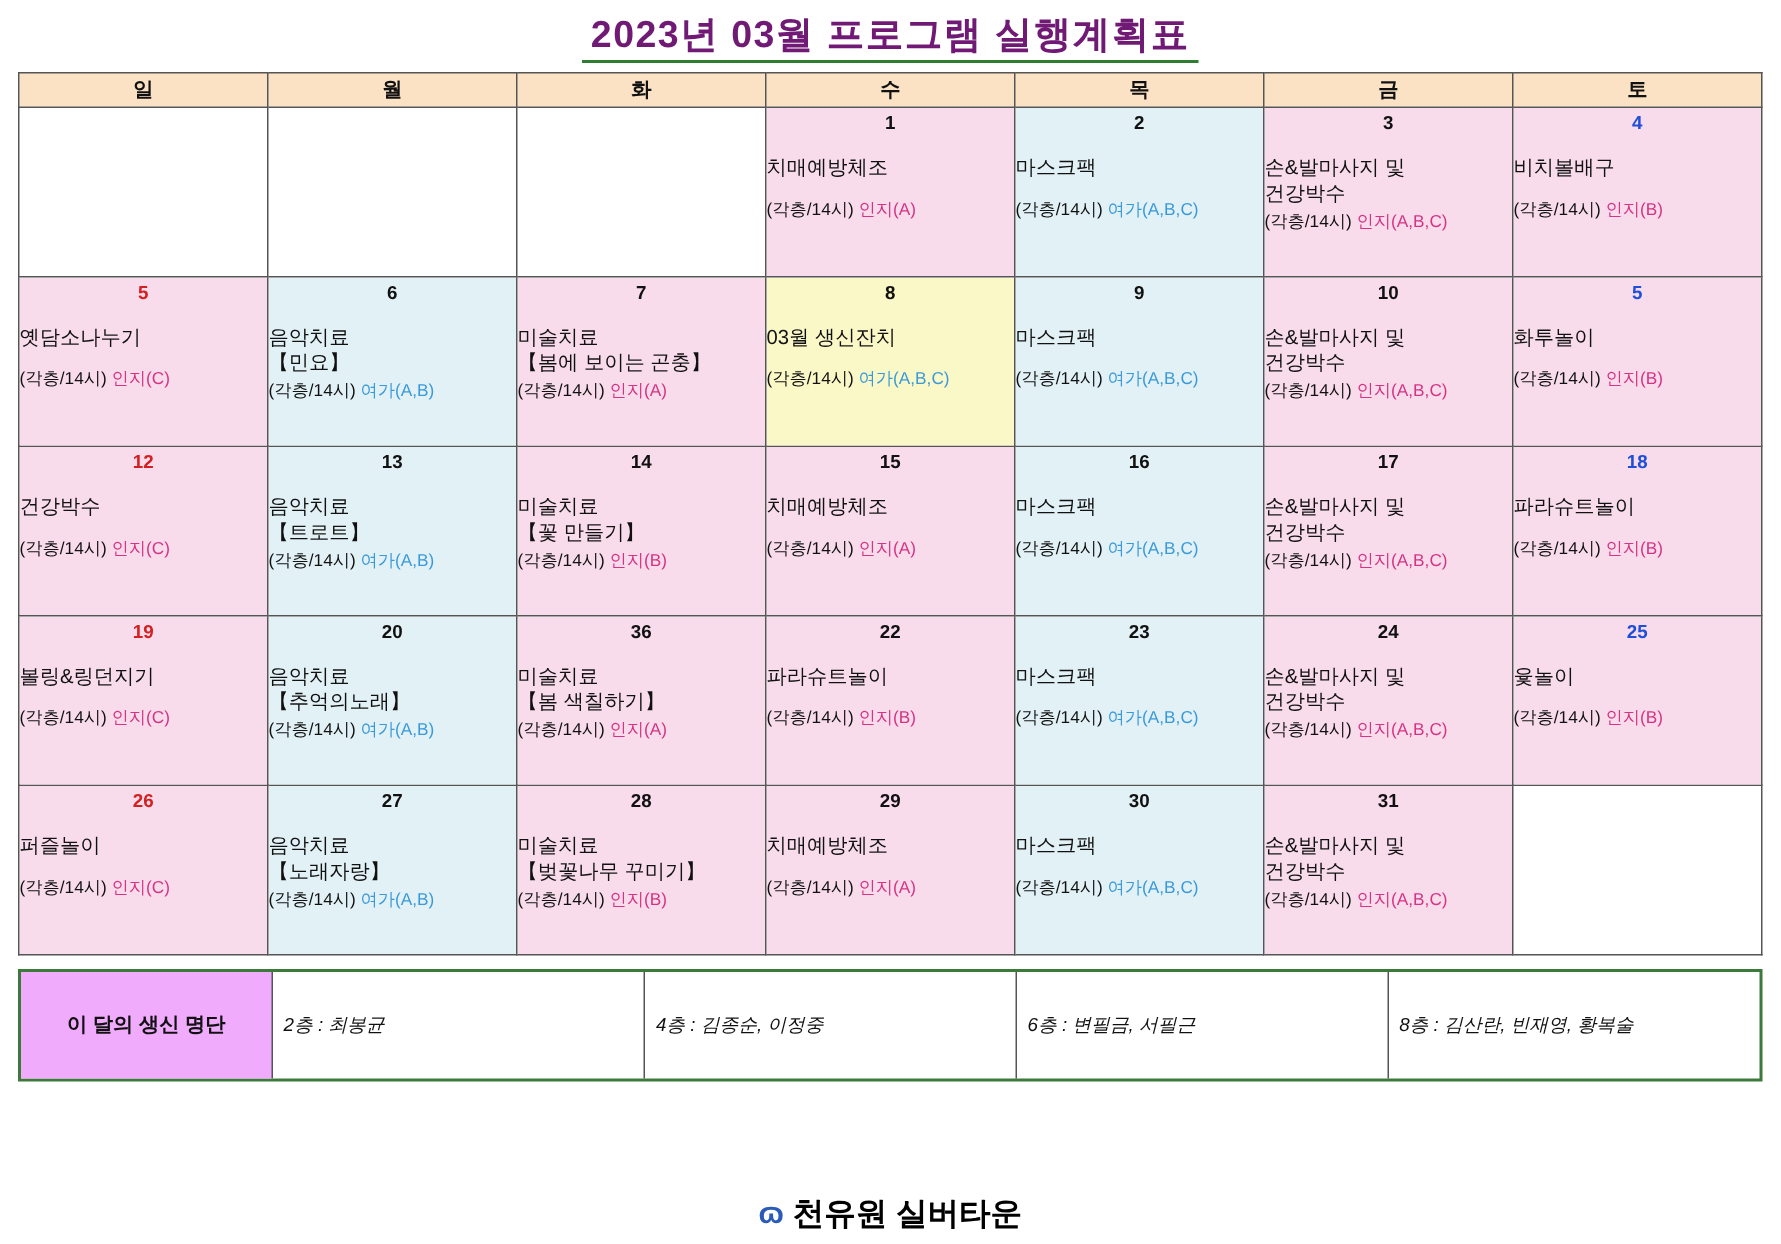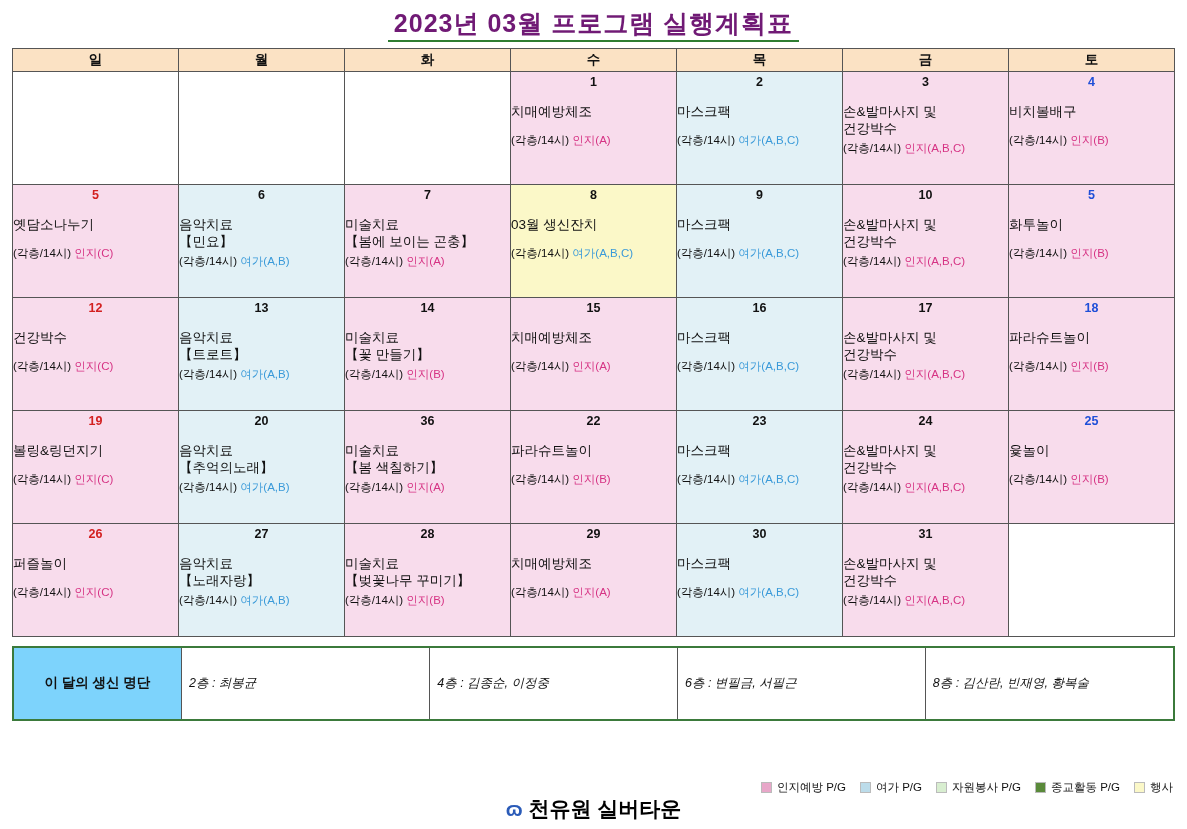--- a/index.html
+++ b/index.html
@@ -98,21 +98,21 @@
   
   .bday {
     margin-top: 9px;
     width: 1163px;
     border: 2px solid #3b7a3b;
     display: flex;
     height: 75px;
   }
   .bday-label {
     width: 168px;
-    background: #7dd3fc;
+    background: #f0abfc;
     border-right: 1px solid #555;
     display: flex;
     align-items: center;
     justify-content: center;
     font-size: 13.5px;
     font-weight: bold;
     color: #111;
   }
   .bday-table {
     flex: 1;
@@ -451,42 +451,20 @@
               <td class="noleft">2층 : 최봉균</td>
               <td>4층 : 김종순, 이정중</td>
               <td>6층 : 변필금, 서필근</td>
               <td class=" last">8층 : 김산란, 빈재영, 황복술</td>
             </tr>
           </tbody>
       </table>
     </div>
   </div>
 
-  <div class="legend" id="legend">
-      <div class="item">
-        <span class="sw" style="background: rgb(232, 167, 201);"></span>
-        <span>인지예방 P/G</span>
-      </div>
-      <div class="item">
-        <span class="sw" style="background: rgb(188, 220, 234);"></span>
-        <span>여가 P/G</span>
-      </div>
-      <div class="item">
-        <span class="sw" style="background: rgb(216, 238, 208);"></span>
-        <span>자원봉사 P/G</span>
-      </div>
-      <div class="item">
-        <span class="sw" style="background: rgb(90, 138, 58);"></span>
-        <span>종교활동 P/G</span>
-      </div>
-      <div class="item">
-        <span class="sw" style="background: rgb(251, 248, 200);"></span>
-        <span>행사</span>
-      </div>
-    </div>
 
   <div class="footer">
     <div class="logo-row">
       <span class="logo-mark">ɷ</span>
       <span class="logo-text">천유원 실버타운</span>
     </div>
   </div>
 
 </div>
 

